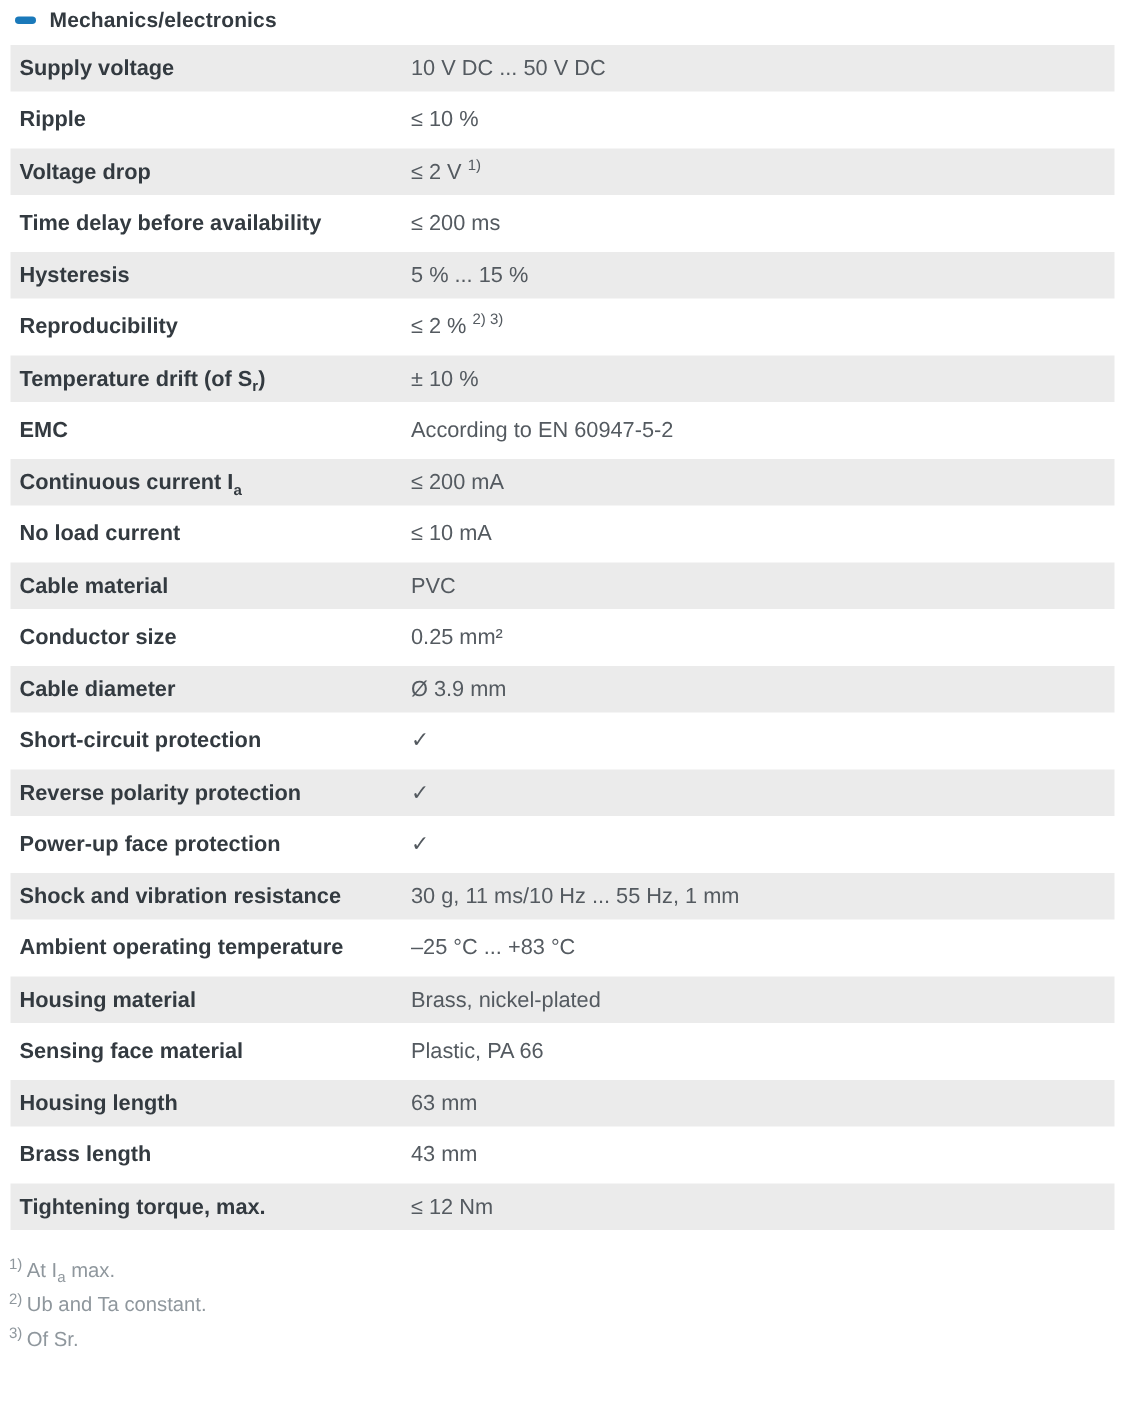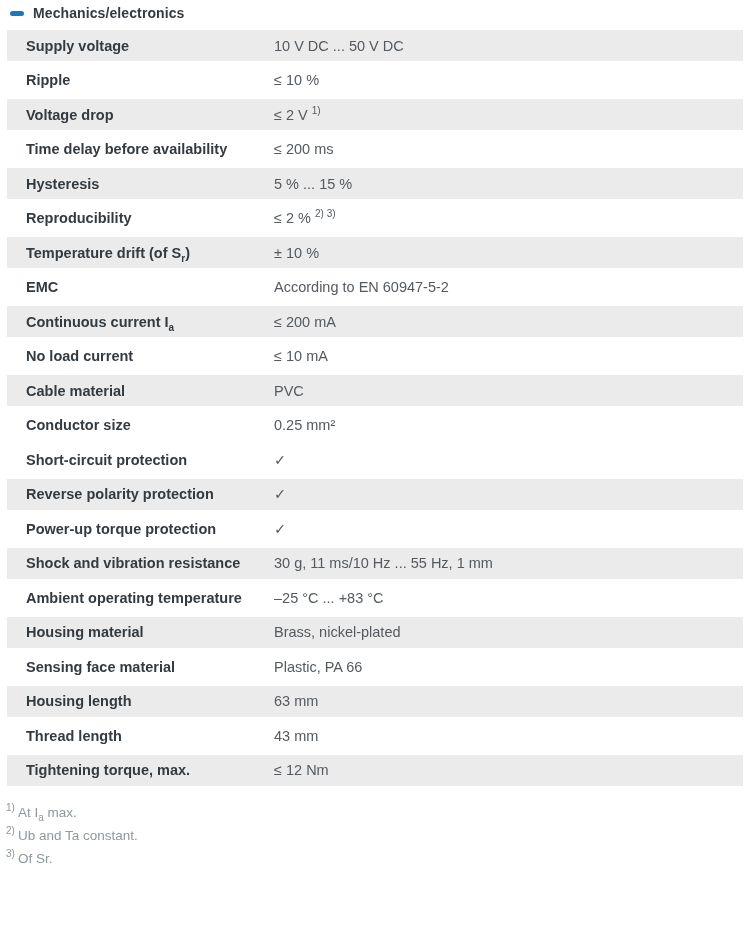--- a/index.html
+++ b/index.html
@@ -43,21 +43,21 @@
     display:flex;
     align-items:center;
     height:31px;
     margin-bottom:3.5px;
   }
   .spec-row.shaded{
     background:var(--shade);
   }
   .spec-label{
     width:267px;
-    padding-left:19px;
+    padding-left:6px;
     flex-shrink:0;
     font-size:14.5px;
     font-weight:700;
     color:var(--label);
     white-space:nowrap;
   }
   .spec-value{
     font-size:14.5px;
     color:var(--value);
     white-space:nowrap;
@@ -130,30 +130,34 @@
     <div class="spec-value"><span>≤ 10 mA</span></div>
   </div>
     <div class="spec-row shaded">
     <div class="spec-label"><span>Cable material</span></div>
     <div class="spec-value"><span>PVC</span></div>
   </div>
     <div class="spec-row">
     <div class="spec-label"><span>Conductor size</span></div>
     <div class="spec-value"><span>0.25 mm²</span></div>
   </div>
+    <div class="spec-row shaded">
+    <div class="spec-label"><span>Cable diameter</span></div>
+    <div class="spec-value"><span>Ø 3.9 mm</span></div>
+  </div>
     <div class="spec-row">
     <div class="spec-label"><span>Short-circuit protection</span></div>
     <div class="spec-value"><span>✓</span></div>
   </div>
     <div class="spec-row shaded">
     <div class="spec-label"><span>Reverse polarity protection</span></div>
     <div class="spec-value"><span>✓</span></div>
   </div>
     <div class="spec-row">
-    <div class="spec-label"><span>Power-up torque protection</span></div>
+    <div class="spec-label"><span>Power-up face protection</span></div>
     <div class="spec-value"><span>✓</span></div>
   </div>
     <div class="spec-row shaded">
     <div class="spec-label"><span>Shock and vibration resistance</span></div>
     <div class="spec-value"><span>30 g, 11 ms/10 Hz ... 55 Hz, 1 mm</span></div>
   </div>
     <div class="spec-row">
     <div class="spec-label"><span>Ambient operating temperature</span></div>
     <div class="spec-value"><span>–25 °C ... +83 °C</span></div>
   </div>
@@ -163,21 +167,21 @@
   </div>
     <div class="spec-row">
     <div class="spec-label"><span>Sensing face material</span></div>
     <div class="spec-value"><span>Plastic, PA 66</span></div>
   </div>
     <div class="spec-row shaded">
     <div class="spec-label"><span>Housing length</span></div>
     <div class="spec-value"><span>63 mm</span></div>
   </div>
     <div class="spec-row">
-    <div class="spec-label"><span>Thread length</span></div>
+    <div class="spec-label"><span>Brass length</span></div>
     <div class="spec-value"><span>43 mm</span></div>
   </div>
     <div class="spec-row shaded">
     <div class="spec-label"><span>Tightening torque, max.</span></div>
     <div class="spec-value"><span>≤ 12 Nm</span></div>
   </div>
   </div>
 
 <div class="footnotes">
     <div class="fn-line">

